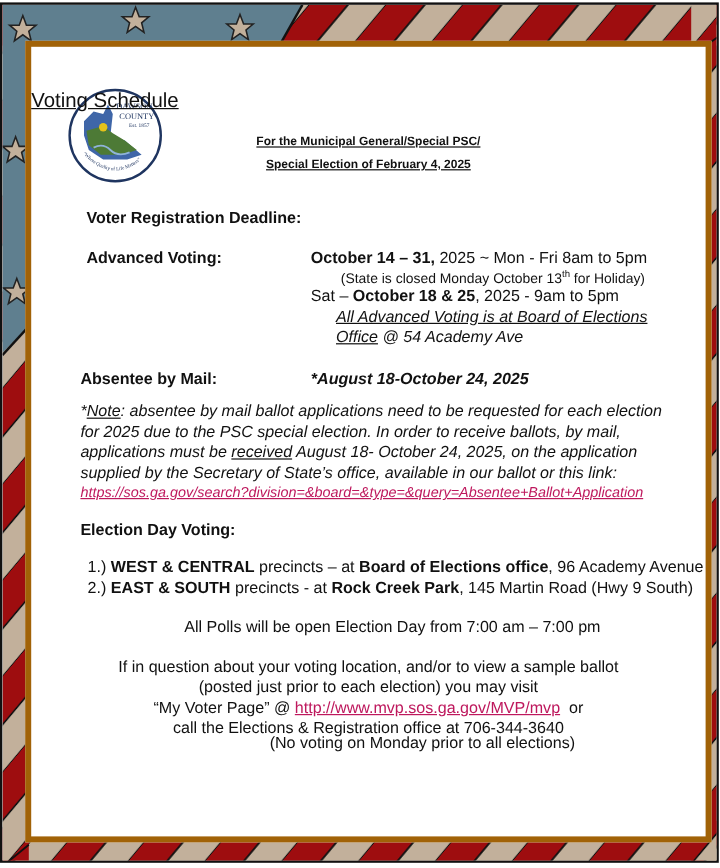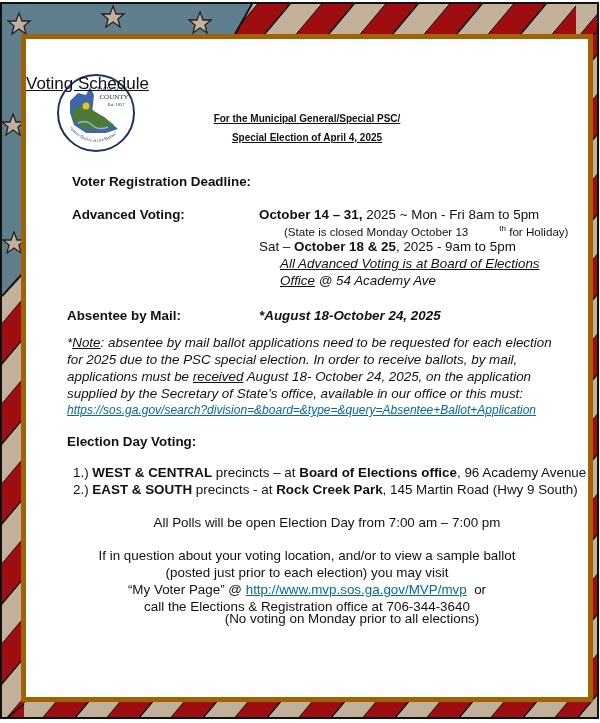--- a/index.html
+++ b/index.html
@@ -10,23 +10,23 @@
   .doc { position:absolute; left:0; top:0; width:100%; height:100%; color:#111; font-size:13.4px; }
   .logo { position:absolute; left:30px; top:34px; width:80px; height:80px; }
   .title { position:absolute; left:0; width:100%; top:35px; font-weight:normal; font-size:17px; }
   .title span { text-decoration:underline; }
   .subtitle { position:absolute; left:0; width:100%; text-align:center; font-weight:bold; font-size:10px; line-height:19px; top:70px; }
   .subtitle span { text-decoration:underline; }
   .abs { position:absolute; white-space:nowrap; }
   .b { font-weight:bold; }
   .i { font-style:italic; }
   .u { text-decoration:underline; }
-  a.link { color:#0369a1; text-decoration:underline; }
+  a.link { color:#be185d; text-decoration:underline; }
   .center { position:absolute; left:0; width:100%; text-align:center; white-space:nowrap; }
-  sup { font-size:8px; vertical-align:5px;margin-left:31px; }
+  sup { font-size:8px; vertical-align:5px; }
 </style>
 </head>
 <body>
 
 <div class="frame">
   <svg width="600" height="720" viewBox="0 0 600 720">
     <defs>
       <pattern id="stripesH" patternUnits="userSpaceOnUse" width="64" height="40" patternTransform="skewX(-40)">
         <rect x="0" y="0" width="64" height="40" fill="#9e0d0f"></rect>
         <rect x="32" y="0" width="32" height="40" fill="#c2b09b"></rect>
@@ -80,21 +80,21 @@
         <text x="58" y="26" font-size="7" text-anchor="middle" fill="#1f3560" font-family="Liberation Serif, serif">COUNTY</text>
         <text x="60" y="33" font-size="4.5" text-anchor="middle" fill="#1f3560" font-family="Liberation Serif, serif">Est. 1857</text>
         <path id="mottoArc" d="M10,52 Q40,86 70,52" fill="none"></path>
         <text font-size="4.2" fill="#1f3560" font-family="Liberation Serif, serif"><textPath href="#mottoArc" startOffset="6%">"Where Quality of Life Matters"</textPath></text>
       </svg>
     </div>
 
     <div class="title"><span>Voting Schedule</span></div>
     <div class="subtitle">
       <div><span>For the Municipal General/Special PSC/</span></div>
-      <div><span>Special Election of April 4, 2025</span></div>
+      <div><span>Special Election of February 4, 2025</span></div>
     </div>
 
     <div class="abs b" style="left:46px; top:135px;">Voter Registration Deadline:</div>
 
     <div class="abs b" style="left:46px; top:168px;">Advanced Voting:</div>
     <div class="abs" style="left:233px; top:168px;">
       <span class="b">October 14 – 31,</span><span> 2025 ~ Mon - Fri 8am to 5pm</span>
     </div>
     <div class="abs" style="left:258px; top:185px; font-size:11.6px;">
       <span>(State is closed Monday October 13</span><sup>th</sup><span> for Holiday)</span>
@@ -109,21 +109,21 @@
       <span class="u">Office</span><span> @ 54 Academy Ave</span>
     </div>
 
     <div class="abs b" style="left:41px; top:269px;">Absentee by Mail:</div>
     <div class="abs b i" style="left:233px; top:269px;">*August 18-October 24, 2025</div>
 
     <div class="abs i" style="left:41px; top:295px; line-height:17px;">
       <div><span>*</span><span class="u">Note</span><span>: absentee by mail ballot applications need to be requested for each election</span></div>
       <div>for 2025 due to the PSC special election. In order to receive ballots, by mail,</div>
       <div><span>applications must be </span><span class="u">received</span><span> August 18- October 24, 2025, on the application</span></div>
-      <div>supplied by the Secretary of State’s office, available in our office or this must:</div>
+      <div>supplied by the Secretary of State’s office, available in our ballot or this link:</div>
       <div style="font-size:12px;"><a class="link" href="#">https://sos.ga.gov/search?division=&amp;board=&amp;type=&amp;query=Absentee+Ballot+Application</a></div>
     </div>
 
     <div class="abs b" style="left:41px; top:395px;">Election Day Voting:</div>
 
     <div class="abs" style="left:47px; top:426px;">
       <span>1.)  </span><span class="b">WEST &amp; CENTRAL</span><span> precincts – at </span><span class="b">Board of Elections office</span><span>, 96 Academy Avenue</span>
     </div>
     <div class="abs" style="left:47px; top:443px;">
       <span>2.)  </span><span class="b">EAST &amp; SOUTH</span><span> precincts - at </span><span class="b">Rock Creek Park</span><span>, 145 Martin Road (Hwy 9 South)</span>

